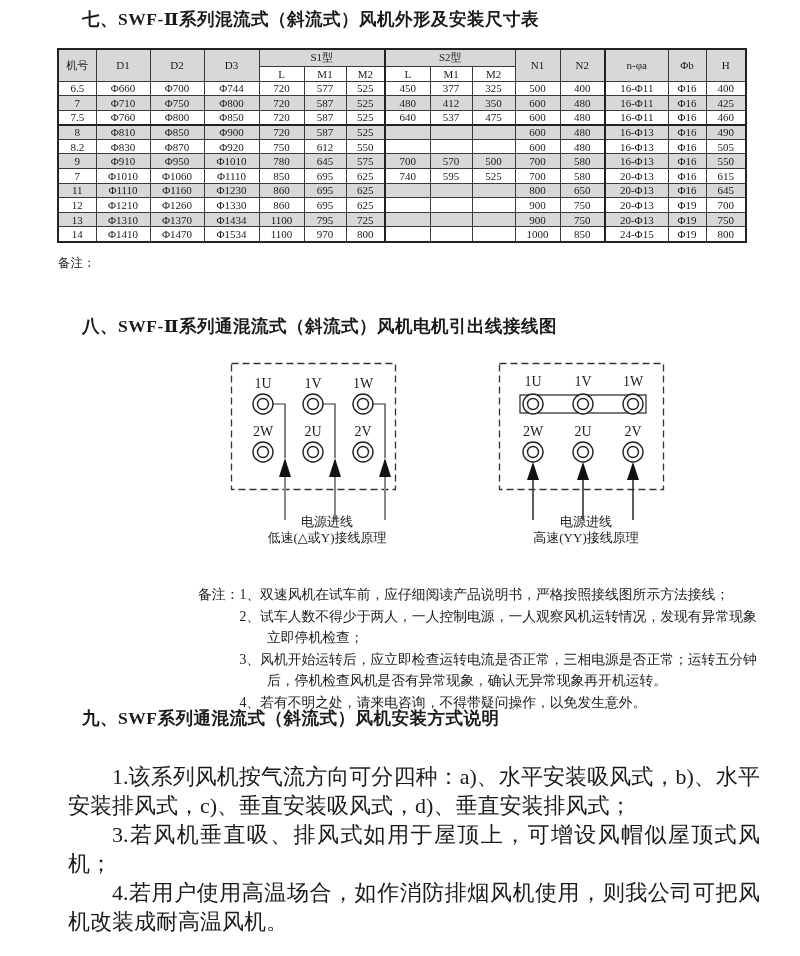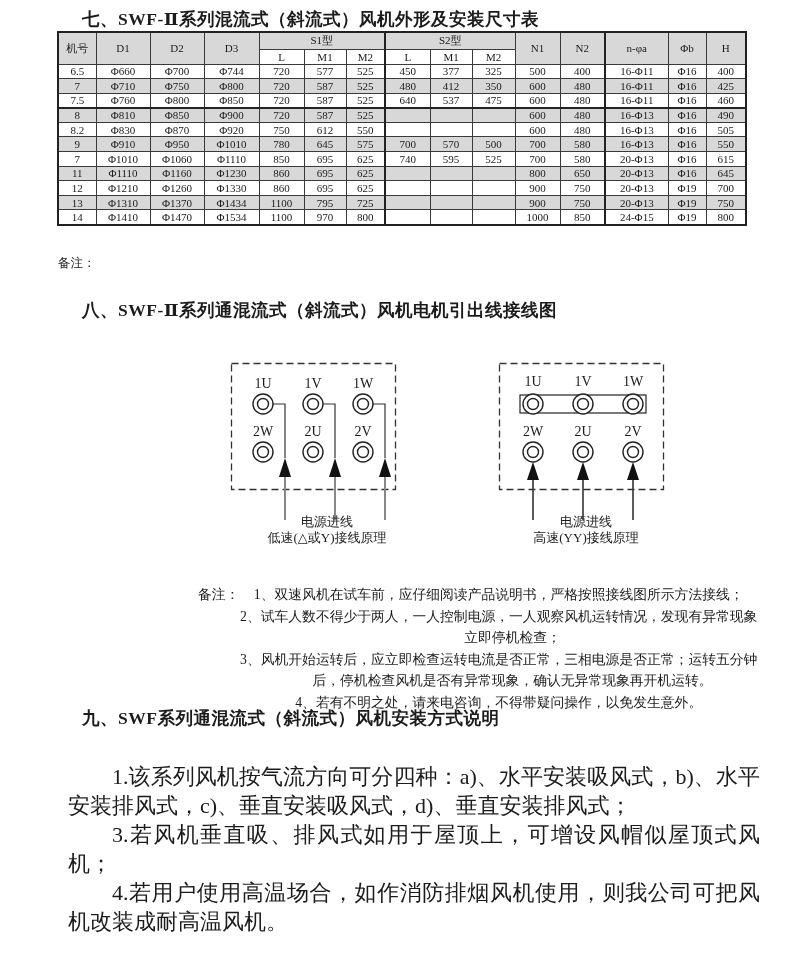--- a/index.html
+++ b/index.html
@@ -19,25 +19,25 @@
   .sec-title {
     position: absolute;
     left: 62px;
     font-size: 17.5px;
     font-weight: bold;
     letter-spacing: 0.5px;
     white-space: nowrap;
     margin-left: 20px;
   }
   .t7 { top: 7px; }
-  .t8 { top: 298px; }
+  .t8 { top: 314px; }
   .t9 { top: 706px; }
 
   
-  .tbl-wrap { position: absolute; left: 57px; top: 31px; width: 688px; }
+  .tbl-wrap { position: absolute; left: 57px; top: 48px; width: 688px; }
   table.dims {
     width: 688px;
     border-collapse: collapse;
     table-layout: fixed;
     border: 2px solid #222;
     font-family: "Liberation Serif", "DejaVu Serif", serif;
   }
   table.dims th, table.dims td {
     border: 1px solid #3a3a3a;
     font-size: 11px;
@@ -91,21 +91,21 @@
   .wnotes {
     position: absolute;
     left: 198px;
     top: 584px;
     width: 560px;
     display: flex;
     font-size: 13.8px;
     line-height: 21.5px;
   }
   .wnotes .lbl { flex: 0 0 auto; white-space: nowrap; }
-  .wnotes .items { flex: 1 1 auto; text-align: center; }
+  .wnotes .items { flex: 1 1 auto; }
   .wnote { text-indent: -2em; padding-left: 2em; }
 
   
   .paras {
     position: absolute;
     left: 68px;
     top: 762px;
     width: 692px;
     font-size: 22px;
     line-height: 29px;

